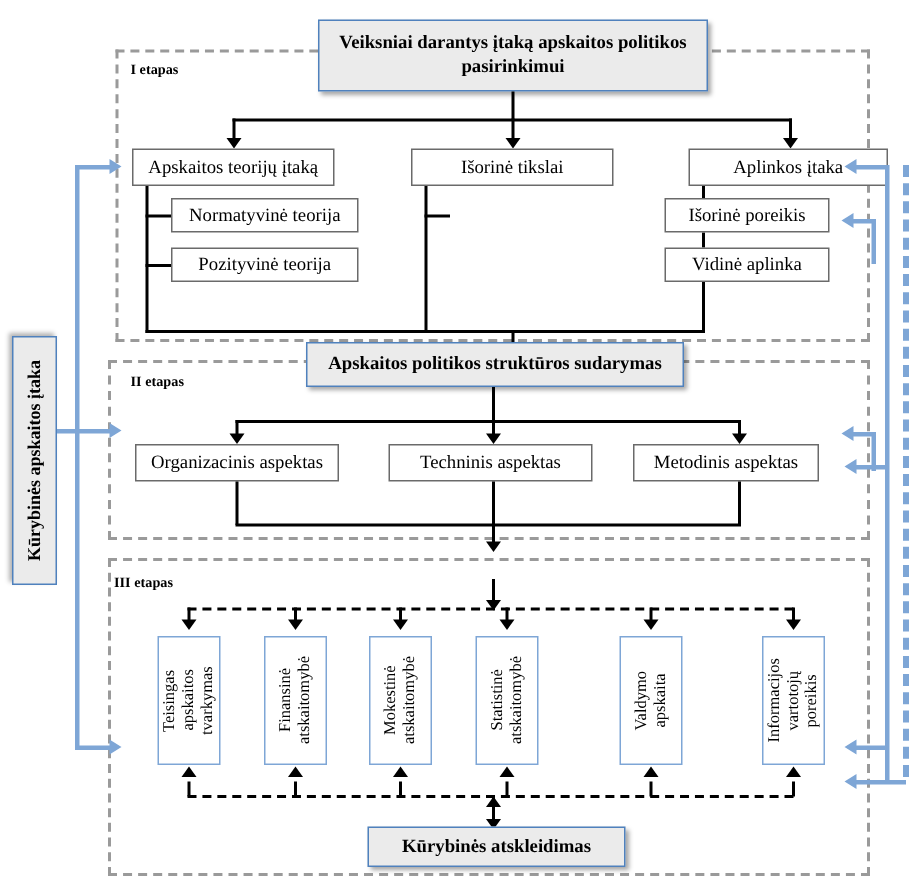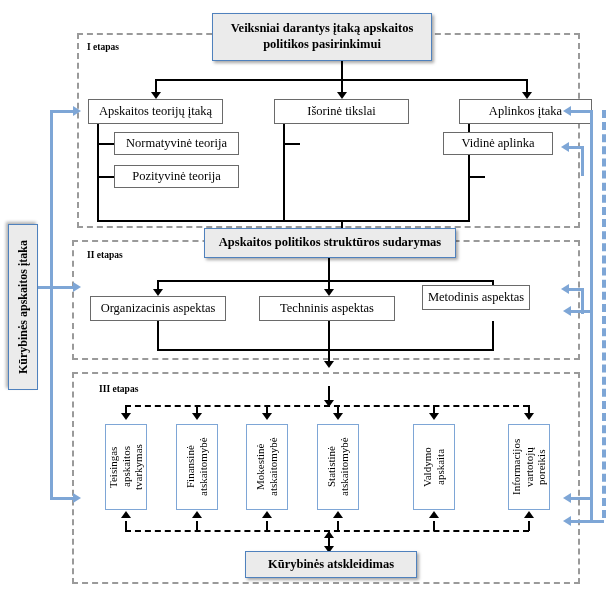--- a/index.html
+++ b/index.html
@@ -70,23 +70,23 @@
 
 <div id="stage">
 
   <div class="dashframe" style="left:77px;top:33px;width:503px;height:195px;"></div>
   <div class="stagelabel" style="left:87px;top:42px;">I etapas</div>
 
   <div class="dashframe" style="left:72px;top:240px;width:508px;height:120px;"></div>
   <div class="stagelabel" style="left:87px;top:250px;">II etapas</div>
 
   <div class="dashframe" style="left:72px;top:372px;width:508px;height:212px;"></div>
-  <div class="stagelabel" style="left:99px;top:384px;">III etapas</div>
-
-  <div class="box hdr" style="left:212px;top:13px;width:220px;height:48px;padding:0 10px;">Veiksniai darantys įtaką apskaitos politikos pasirinkimui</div>
+  <div class="stagelabel" style="left:76px;top:384px;">III etapas</div>
+
+  <div class="box hdr" style="left:212px;top:13px;width:260px;height:48px;padding:0 10px;">Veiksniai darantys įtaką apskaitos politikos pasirinkimui</div>
 
   <div class="ln lnv" style="left:341px;top:61px;height:19px;"></div>
   <div class="ln lnh" style="left:155px;top:79px;width:373px;"></div>
   <div class="ln lnv" style="left:155px;top:79px;height:14px;"></div>
   <div class="ln lnv" style="left:341px;top:79px;height:14px;"></div>
   <div class="ln lnv" style="left:526px;top:79px;height:14px;"></div>
   <div class="arw arw-d" style="left:151px;top:92px;"></div>
   <div class="arw arw-d" style="left:337px;top:92px;"></div>
   <div class="arw arw-d" style="left:522px;top:92px;"></div>
 
@@ -99,40 +99,41 @@
   <div class="ln lnh" style="left:97px;top:176px;width:17px;"></div>
   <div class="box plain" style="left:114px;top:132px;width:125px;height:23px;">Normatyvinė teorija</div>
   <div class="box plain" style="left:114px;top:165px;width:125px;height:23px;">Pozityvinė teorija</div>
 
   <div class="ln lnv" style="left:283px;top:124px;height:98px;"></div>
   <div class="ln lnh" style="left:283px;top:143px;width:17px;"></div>
 
   <div class="ln lnv" style="left:468px;top:124px;height:98px;"></div>
   <div class="ln lnh" style="left:468px;top:143px;width:17px;"></div>
   <div class="ln lnh" style="left:468px;top:176px;width:17px;"></div>
-  <div class="box plain" style="left:443px;top:132px;width:110px;height:23px;">Vidinė aplinka</div>
+  <div class="box plain" style="left:443px;top:132px;width:110px;height:23px;">Išorinė poreikis</div>
+  <div class="box plain" style="left:443px;top:165px;width:110px;height:23px;">Vidinė aplinka</div>
 
   <div class="ln lnh" style="left:97px;top:220px;width:372px;"></div>
   <div class="ln lnv" style="left:341px;top:220px;height:16px;"></div>
   <div class="arw arw-d" style="left:337px;top:234px;"></div>
 
   <div class="box hdr" style="left:204px;top:228px;width:252px;height:30px;padding:0 8px;">Apskaitos politikos struktūros sudarymas</div>
 
   <div class="ln lnv" style="left:328px;top:258px;height:24px;"></div>
   <div class="ln lnh" style="left:157px;top:280px;width:337px;"></div>
   <div class="ln lnv" style="left:157px;top:280px;height:10px;"></div>
   <div class="ln lnv" style="left:328px;top:280px;height:10px;"></div>
   <div class="ln lnv" style="left:492px;top:280px;height:10px;"></div>
   <div class="arw arw-d" style="left:153px;top:289px;"></div>
   <div class="arw arw-d" style="left:324px;top:289px;"></div>
   <div class="arw arw-d" style="left:488px;top:289px;"></div>
 
   <div class="box plain" style="left:259px;top:296px;width:136px;height:25px;">Techninis aspektas</div>
   <div class="box plain" style="left:90px;top:296px;width:136px;height:25px;">Organizacinis aspektas</div>
-  <div class="box plain" style="left:422px;top:285px;width:108px;height:25px;">Metodinis aspektas</div>
+  <div class="box plain" style="left:422px;top:296px;width:124px;height:25px;">Metodinis aspektas</div>
 
   <div class="ln lnv" style="left:157px;top:321px;height:29px;"></div>
   <div class="ln lnv" style="left:328px;top:321px;height:29px;"></div>
   <div class="ln lnv" style="left:492px;top:321px;height:29px;"></div>
   <div class="ln lnh" style="left:157px;top:349px;width:337px;"></div>
   <div class="ln lnv" style="left:328px;top:349px;height:14px;"></div>
   <div class="arw arw-d" style="left:324px;top:361px;"></div>
 
 
   <div class="ln lnv" style="left:328px;top:386px;height:16px;"></div>

